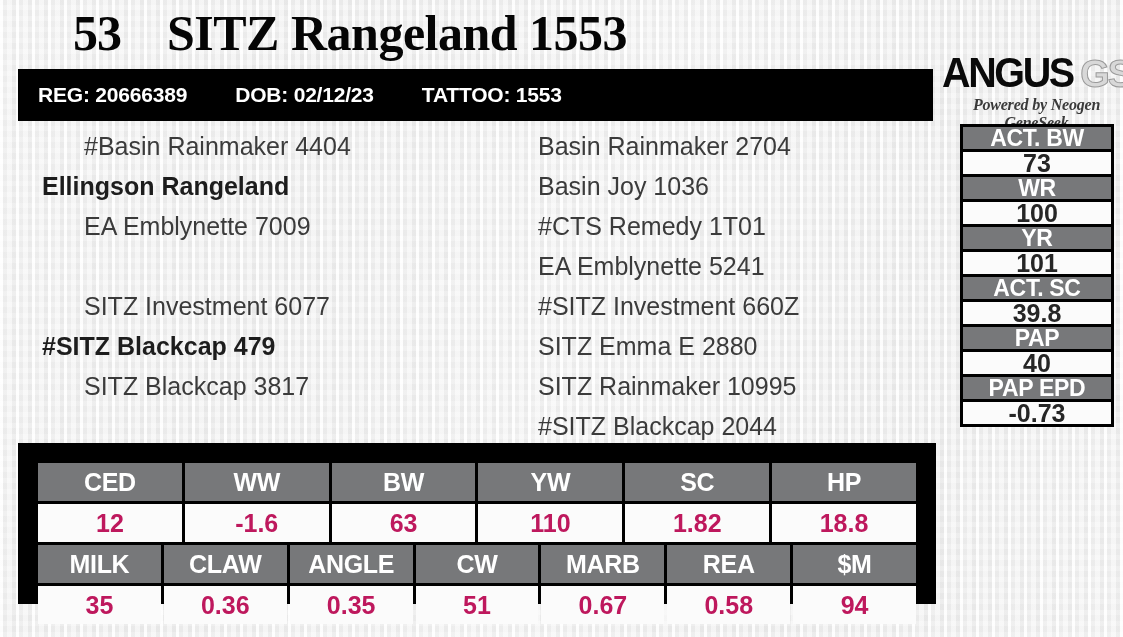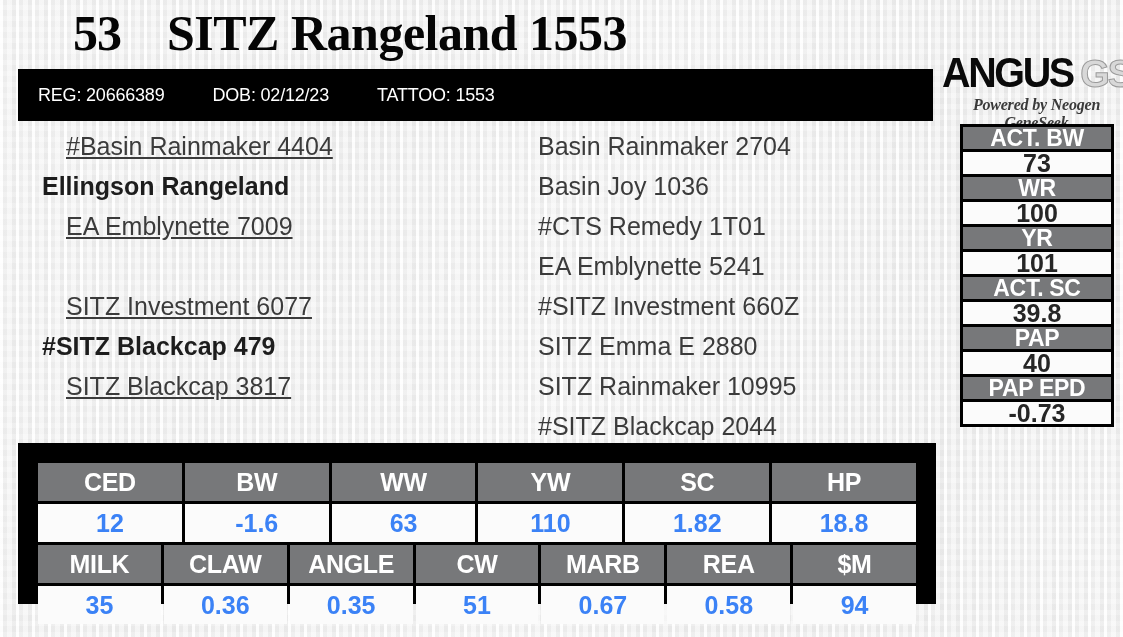--- a/index.html
+++ b/index.html
@@ -68,22 +68,22 @@
     top: 69px;
     width: 915px;
     height: 52px;
     background: #000000;
     display: flex;
     align-items: center;
   }
   .id-field {
     color: #ffffff;
     font-family: "Liberation Sans Narrow", "Liberation Sans", sans-serif;
-    font-weight: normal;
-    font-size: 18px;
+    font-weight: bold;
+    font-size: 21px;
     letter-spacing: -0.2px;
     white-space: nowrap;
   }
   #id-reg    { margin-left: 20px; }
   #id-dob    { margin-left: 48px; }
   #id-tattoo { margin-left: 48px; }
 
   
   #pedigree {
     position: absolute;
@@ -103,21 +103,21 @@
     color: #3b3b3b;
     white-space: nowrap;
     font-family: "Liberation Sans", sans-serif;
   }
   .ped-line.empty { color: transparent; }
   .ped-line.bold {
     font-weight: bold;
     color: #1d1d1d;
     padding-left: 42px;
   }
-  .ped-line.indent { padding-left: 66px; text-decoration: underline; }
+  .ped-line.indent { padding-left: 84px; }
   #ped-right .ped-line { padding-left: 0; }
 
   
   #epd-table {
     position: absolute;
     left: 18px;
     top: 443px;
     width: 918px;
     height: 161px;
     background: #000000;
@@ -141,21 +141,21 @@
   .epd-head {
     background: #77787a;
     color: #ffffff;
     font-family: "Liberation Sans Narrow", "Liberation Sans", sans-serif;
     font-weight: bold;
     font-size: 25px;
     letter-spacing: -0.3px;
   }
   .epd-val {
     background: #fbfbfb;
-    color: #3b82f6;
+    color: #be185d;
     font-family: "Liberation Sans Narrow", "Liberation Sans", sans-serif;
     font-weight: bold;
     font-size: 25px;
   }
 
   
   #logo-box {
     position: absolute;
     left: 958px;
     top: 52px;
@@ -264,22 +264,22 @@
         <div class="ped-line">#SITZ Investment 660Z</div>
         <div class="ped-line">SITZ Emma E 2880</div>
         <div class="ped-line">SITZ Rainmaker 10995</div>
         <div class="ped-line">#SITZ Blackcap 2044</div>
       </div>
   </div>
 
   <div id="epd-table">
     <div class="epd-row" id="epd-head-1">
         <div class="epd-cell epd-head">CED</div>
+        <div class="epd-cell epd-head">WW</div>
         <div class="epd-cell epd-head">BW</div>
-        <div class="epd-cell epd-head">WW</div>
         <div class="epd-cell epd-head">YW</div>
         <div class="epd-cell epd-head">SC</div>
         <div class="epd-cell epd-head">HP</div>
       </div>
     <div class="epd-row spacer"></div>
     <div class="epd-row" id="epd-val-1">
         <div class="epd-cell epd-val">12</div>
         <div class="epd-cell epd-val">-1.6</div>
         <div class="epd-cell epd-val">63</div>
         <div class="epd-cell epd-val">110</div>

